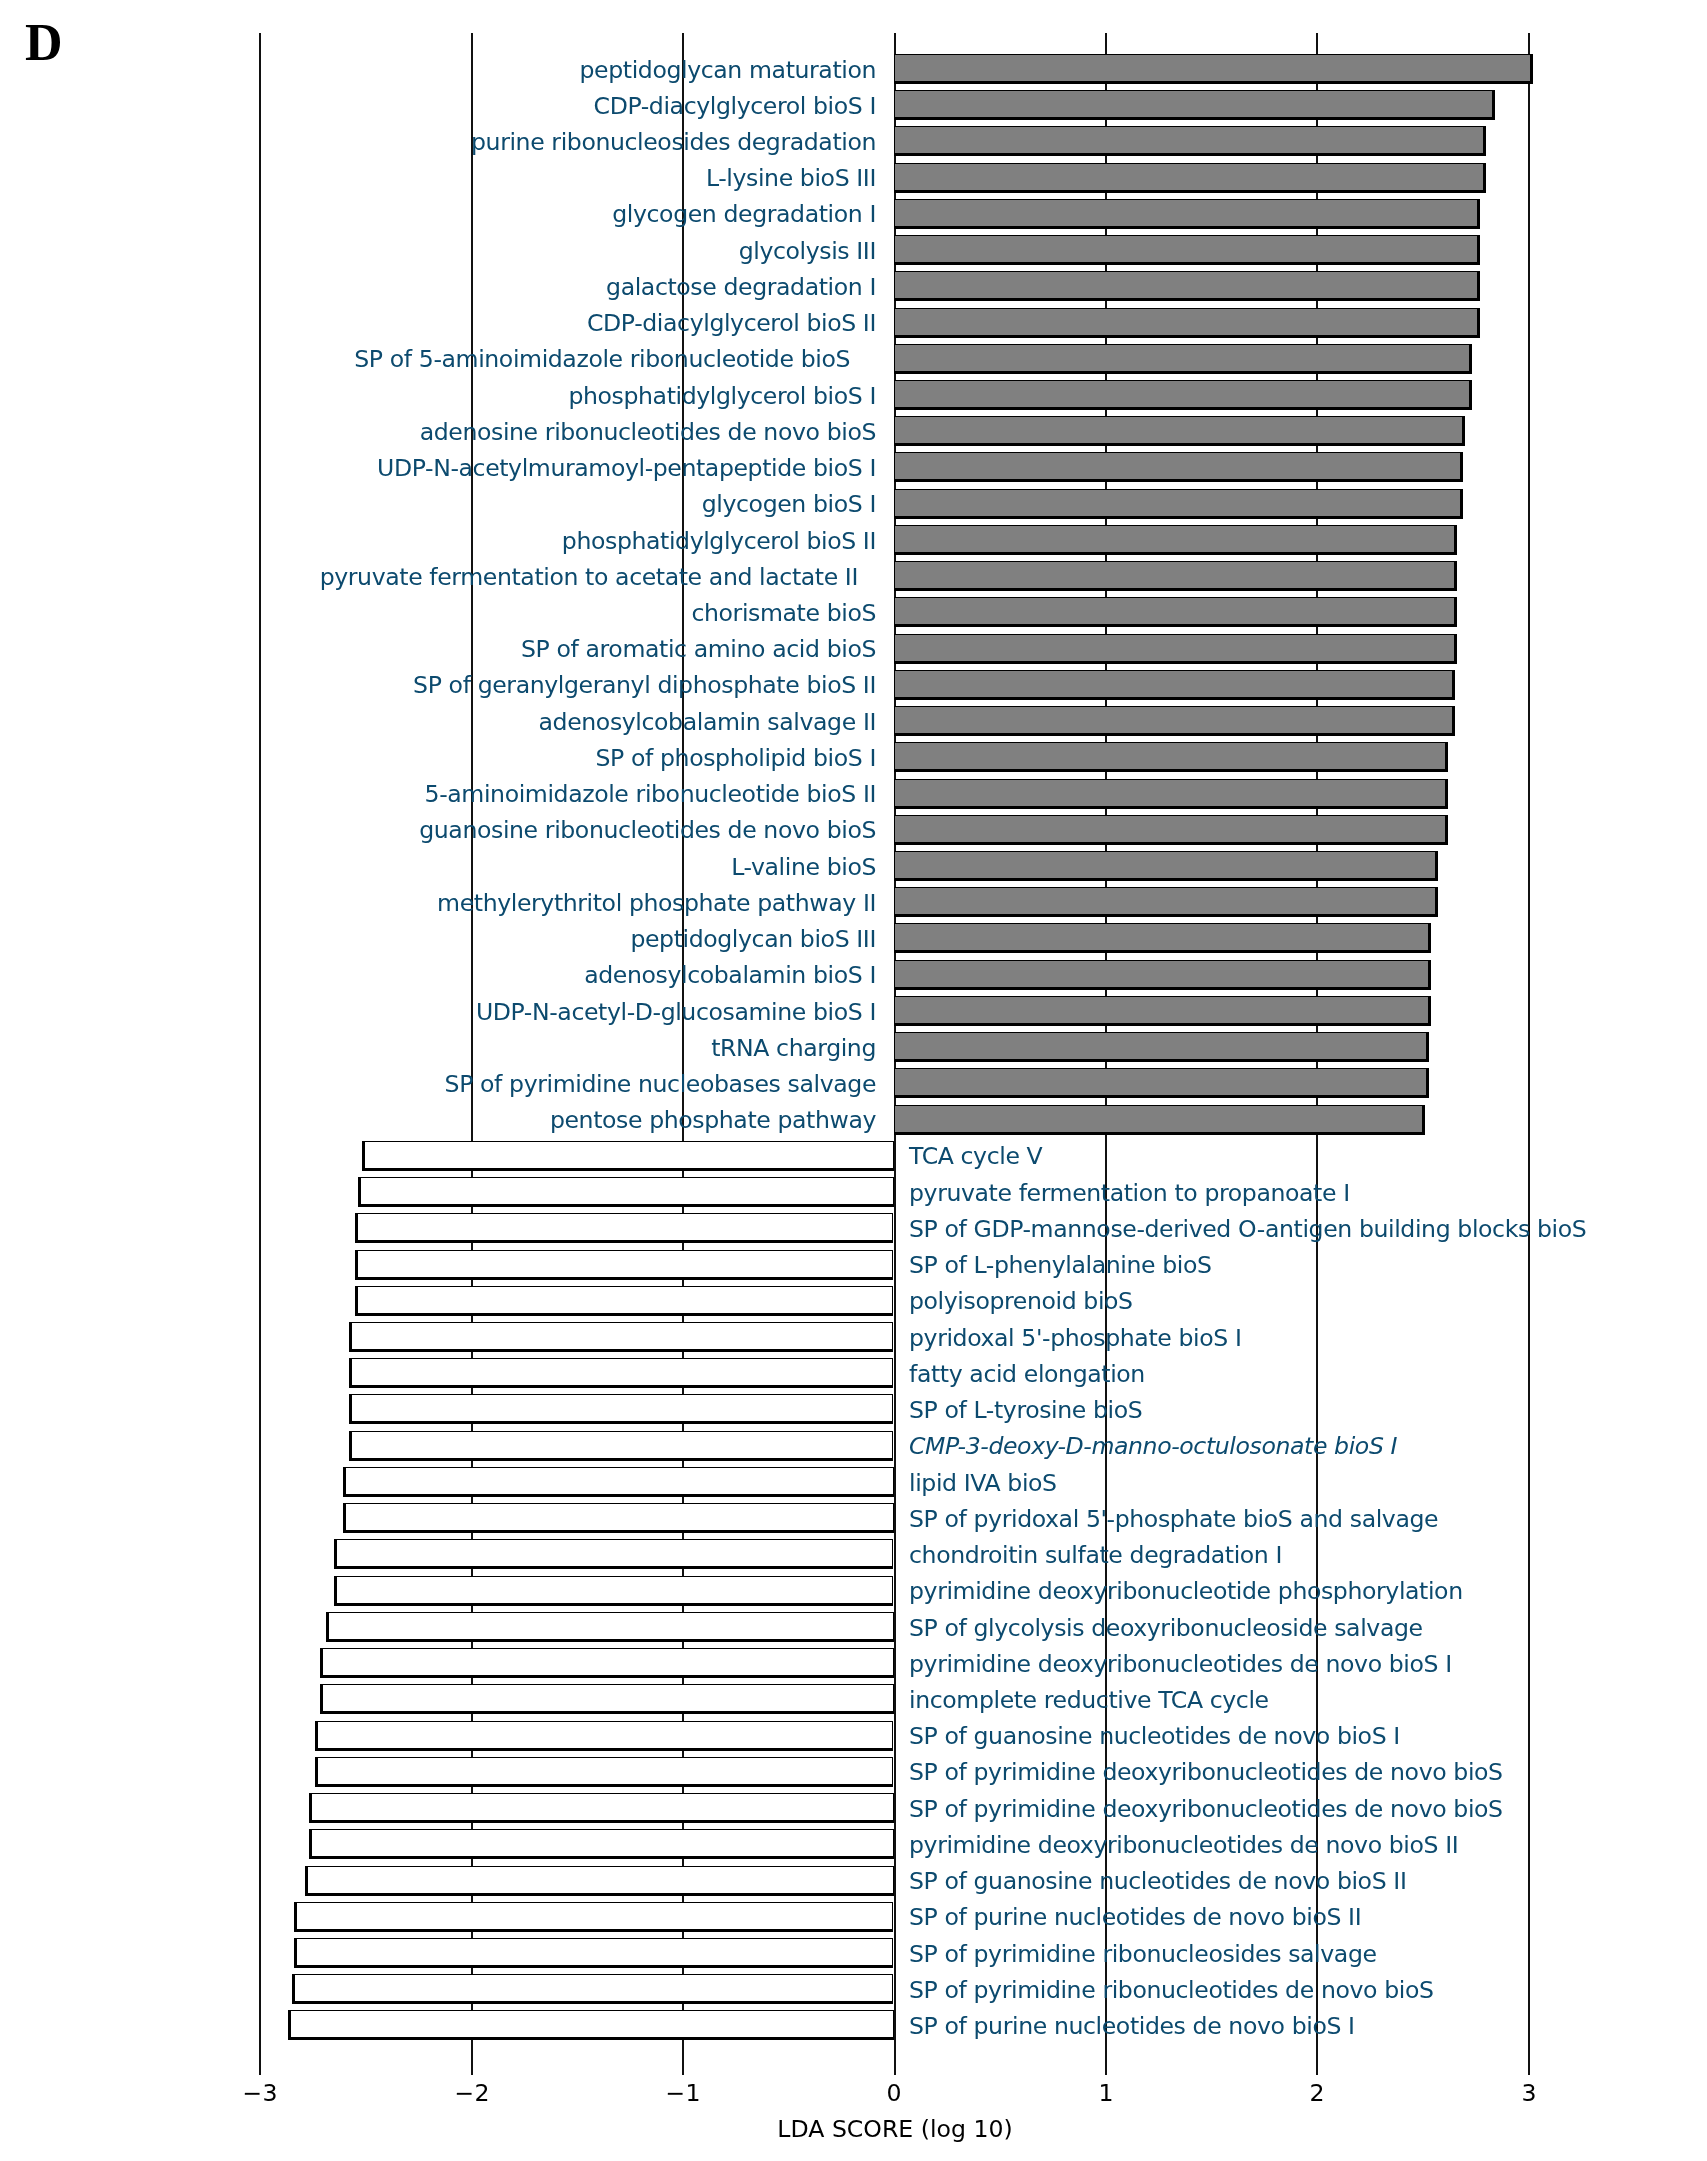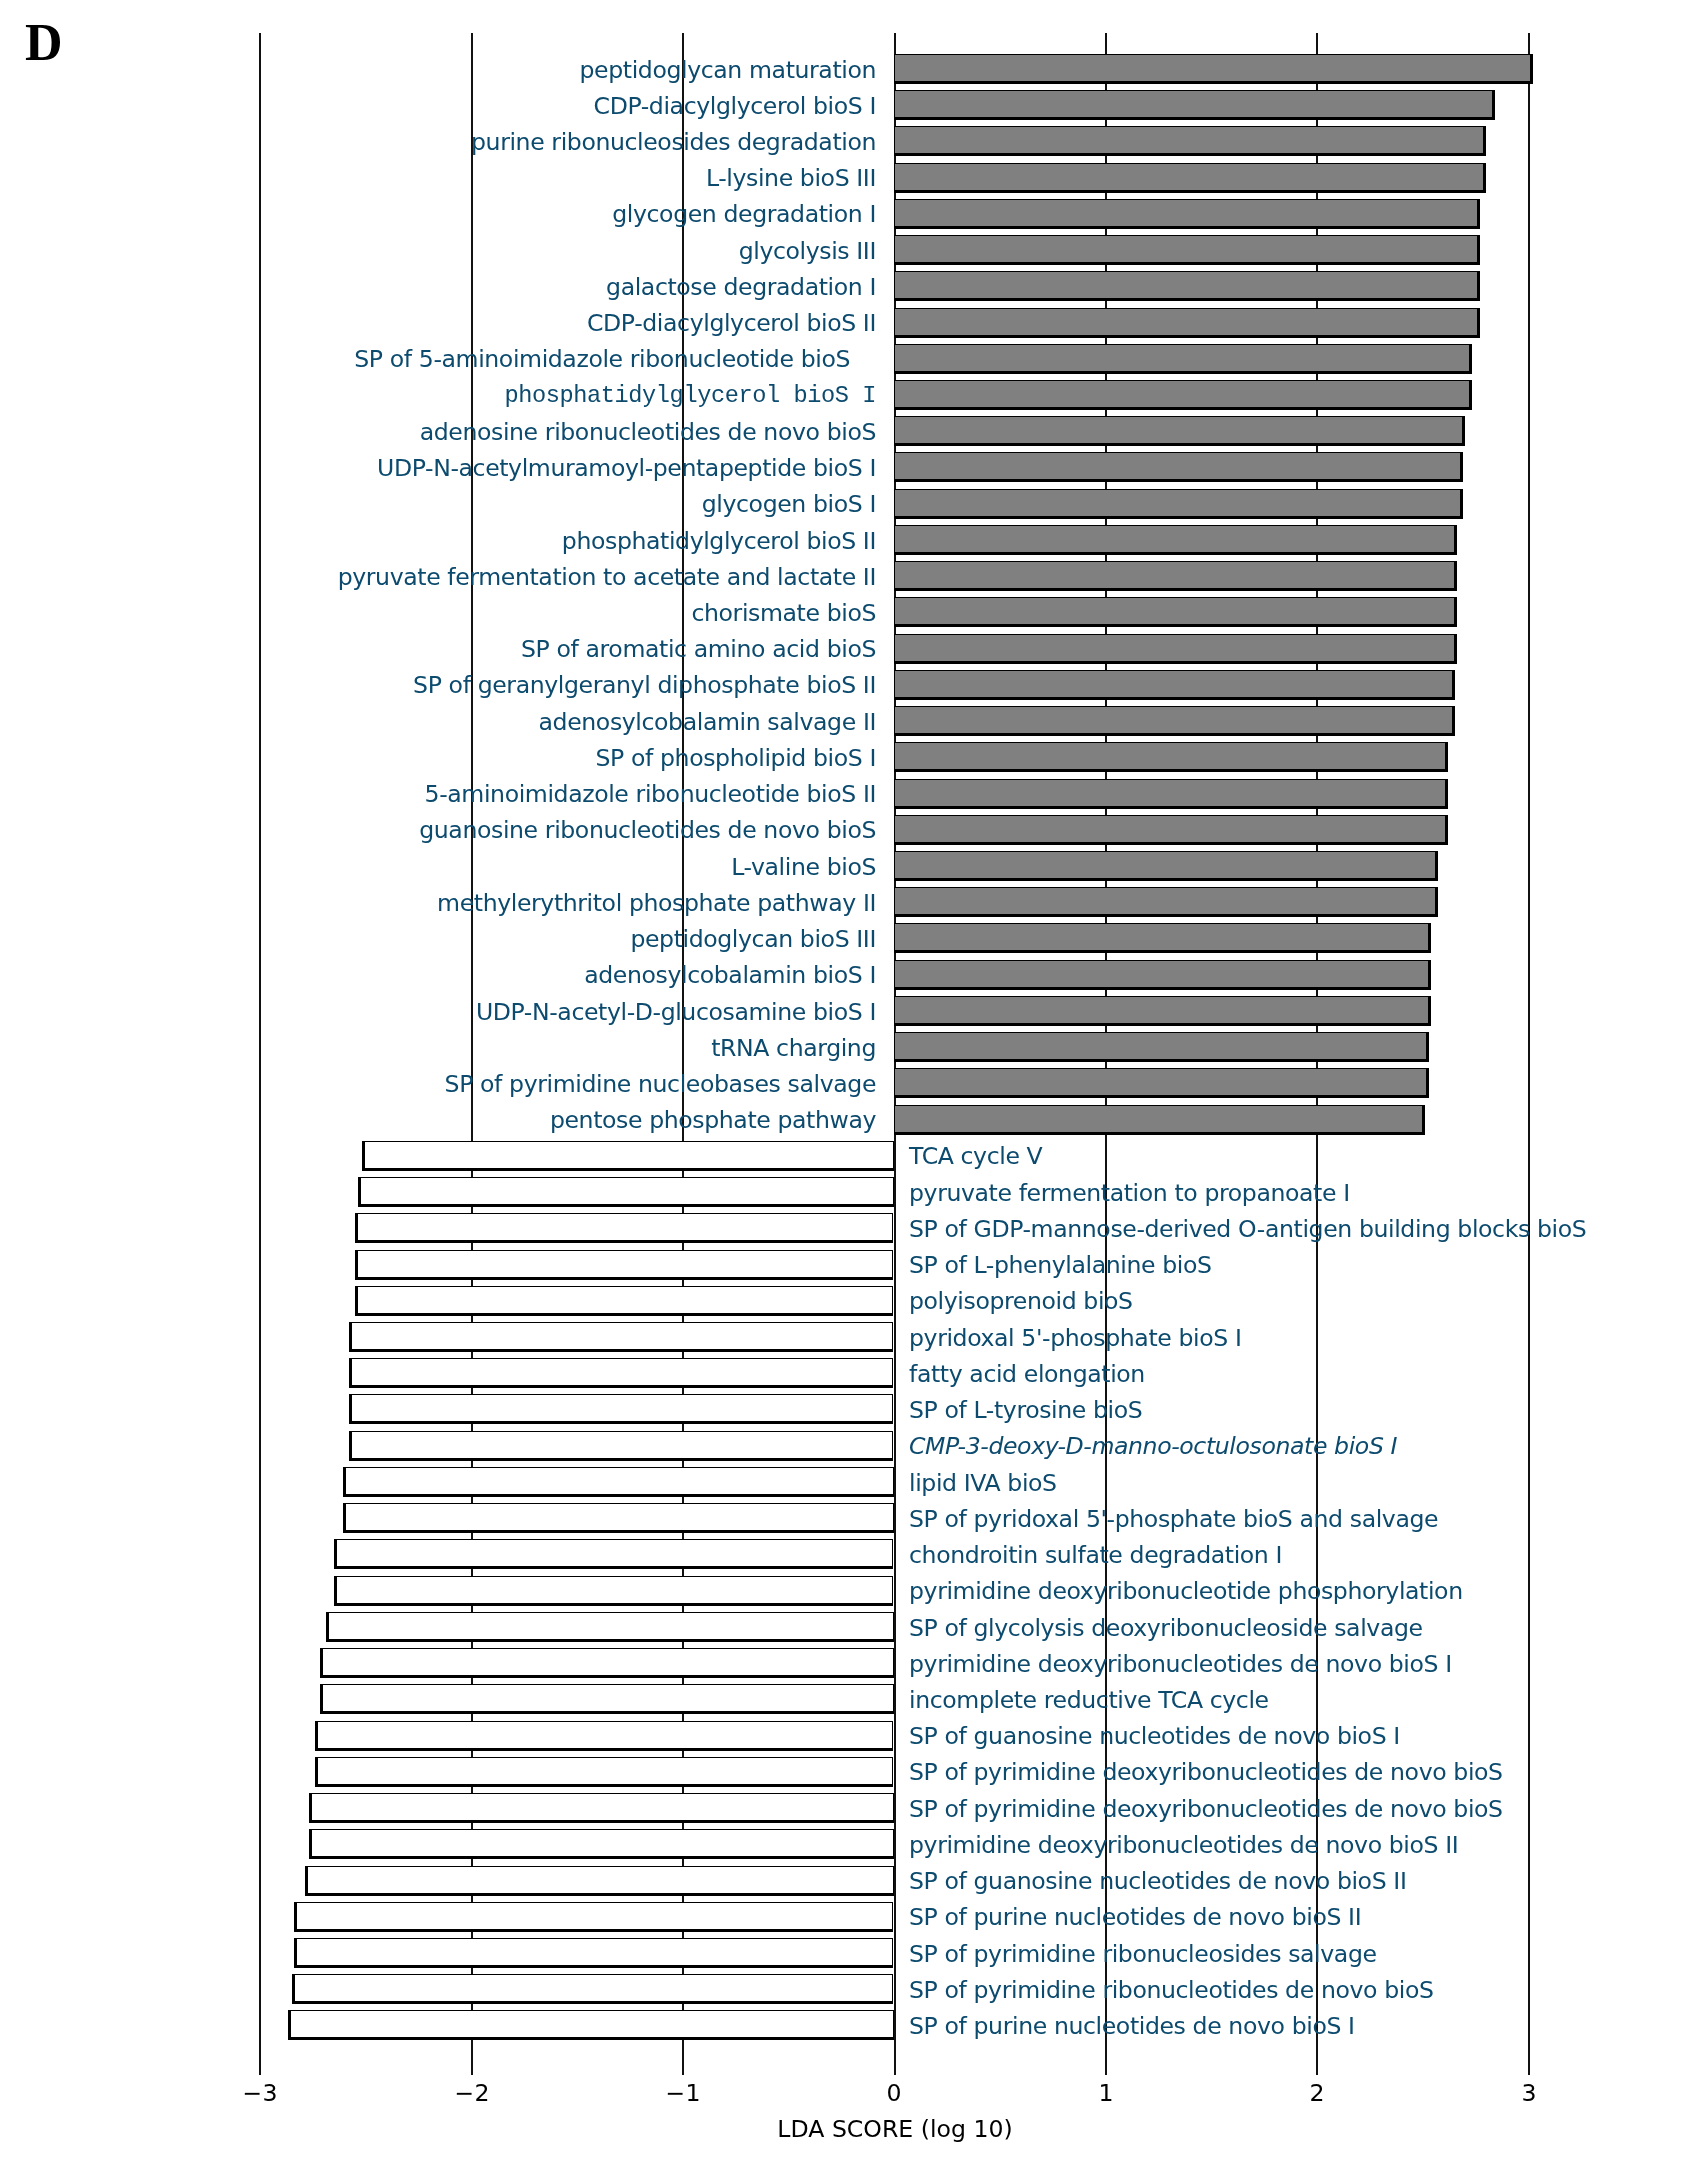--- a/index.html
+++ b/index.html
@@ -88,26 +88,26 @@
   <div id="label-layer">
       <div class="label left" style="top: 55px; right: 831px;">peptidoglycan maturation</div>
       <div class="label left" style="top: 91px; right: 831px;">CDP-diacylglycerol bioS I</div>
       <div class="label left" style="top: 127px; right: 831px;">purine ribonucleosides degradation</div>
       <div class="label left" style="top: 163px; right: 831px;">L-lysine bioS III</div>
       <div class="label left" style="top: 199px; right: 831px;">glycogen degradation I</div>
       <div class="label left" style="top: 236px; right: 831px;">glycolysis III</div>
       <div class="label left" style="top: 272px; right: 831px;">galactose degradation I</div>
       <div class="label left" style="top: 308px; right: 831px;">CDP-diacylglycerol bioS II</div>
       <div class="label left" style="top: 344px; right: 857px;">SP of 5-aminoimidazole ribonucleotide bioS</div>
-      <div class="label left" style="top: 381px; right: 831px; font-family: Liberation Mono, monospace;">phosphatidylglycerol bioS I</div>
+      <div class="label left" style="top: 381px; right: 831px;">phosphatidylglycerol bioS I</div>
       <div class="label left" style="top: 417px; right: 831px;">adenosine ribonucleotides de novo bioS</div>
       <div class="label left" style="top: 453px; right: 831px;">UDP-N-acetylmuramoyl-pentapeptide bioS I</div>
       <div class="label left" style="top: 489px; right: 831px;">glycogen bioS I</div>
       <div class="label left" style="top: 526px; right: 831px;">phosphatidylglycerol bioS II</div>
-      <div class="label left" style="top: 562px; right: 831px; margin-left: 40px;">pyruvate fermentation to acetate and lactate II</div>
+      <div class="label left" style="top: 562px; right: 849px; margin-left: 40px;">pyruvate fermentation to acetate and lactate II</div>
       <div class="label left" style="top: 598px; right: 831px;">chorismate bioS</div>
       <div class="label left" style="top: 634px; right: 831px;">SP of aromatic amino acid bioS</div>
       <div class="label left" style="top: 670px; right: 831px;">SP of geranylgeranyl diphosphate bioS II</div>
       <div class="label left" style="top: 707px; right: 831px;">adenosylcobalamin salvage II</div>
       <div class="label left" style="top: 743px; right: 831px;">SP of phospholipid bioS I</div>
       <div class="label left" style="top: 779px; right: 831px;">5-aminoimidazole ribonucleotide bioS II</div>
       <div class="label left" style="top: 815px; right: 831px;">guanosine ribonucleotides de novo bioS</div>
       <div class="label left" style="top: 852px; right: 831px;">L-valine bioS</div>
       <div class="label left" style="top: 888px; right: 831px;">methylerythritol phosphate pathway II</div>
       <div class="label left" style="top: 924px; right: 831px;">peptidoglycan bioS III</div>

